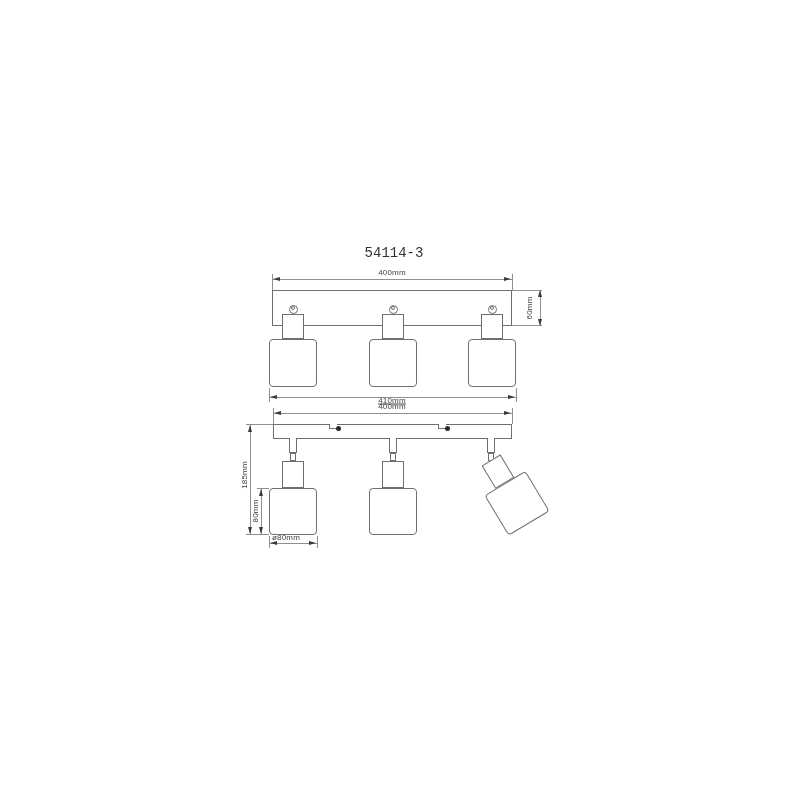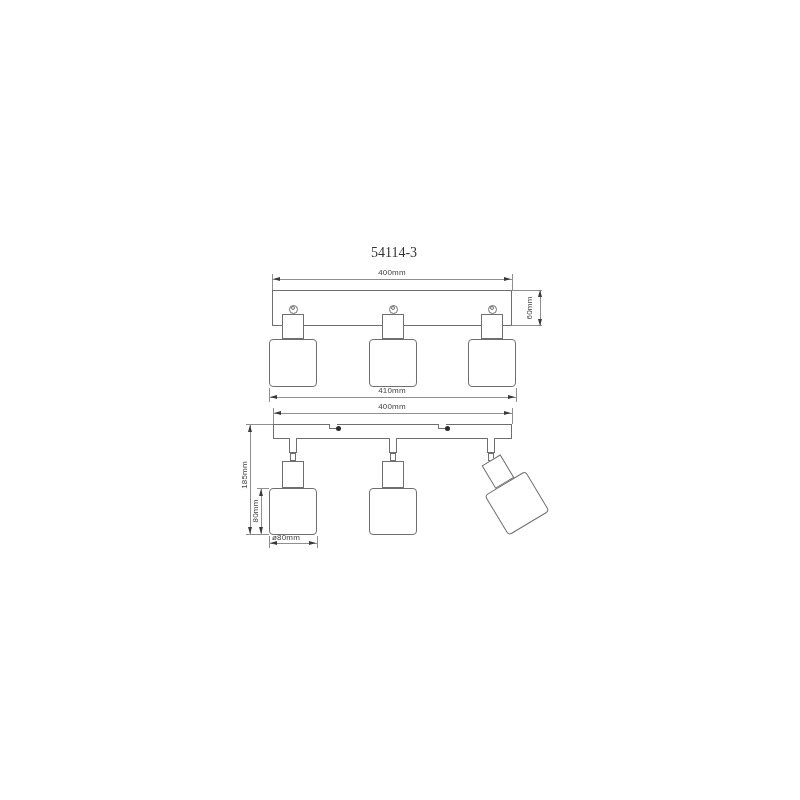--- a/index.html
+++ b/index.html
@@ -14,21 +14,21 @@
   .rounded{border-radius:4px;}
   .circle{position:absolute;border:1px solid #6f6f6f;border-radius:50%;background:#fff;box-sizing:border-box;}
   .dot{position:absolute;background:#2a2a2a;border-radius:50%;}
   .dimtext{
     position:absolute;font-size:8px;line-height:9px;color:#3f3f3f;
     white-space:nowrap;letter-spacing:0.2px;
   }
   .ctext{transform:translate(-50%,-50%);}
   .cvtext{transform:translate(-50%,-50%) rotate(-90deg);}
   .title{
-    position:absolute;font-family:Liberation Serif, serif;
+    position:absolute;font-family:Liberation Mono, monospace;
     font-size:14px;color:#333;transform:translate(-50%,-50%);white-space:nowrap;
   }
   .arrow{position:absolute;width:0;height:0;}
   .a-left {border-top:2px solid transparent;border-bottom:2px solid transparent;border-right:7px solid #3a3a3a;}
   .a-right{border-top:2px solid transparent;border-bottom:2px solid transparent;border-left:7px solid #3a3a3a;}
   .a-up   {border-left:2px solid transparent;border-right:2px solid transparent;border-bottom:7px solid #3a3a3a;}
   .a-down {border-left:2px solid transparent;border-right:2px solid transparent;border-top:7px solid #3a3a3a;}
   .notch{position:absolute;border-left:1px solid #6f6f6f;border-bottom:1px solid #6f6f6f;background:#fff;box-sizing:border-box;}
   .group{position:absolute;}
 </style>
@@ -70,21 +70,21 @@
     <div class="circle" style="left:488px;top:305px;width:9px;height:9px;"></div>
     <div class="circle" style="left:490px;top:306px;width:4px;height:4px;"></div>
     <div class="rect" style="left:481px;top:314px;width:22px;height:25px;"></div>
     <div class="rect rounded" style="left:468px;top:339px;width:48px;height:48px;"></div>
 
     <div class="line vline" style="left:269px;top:388px;height:14px;"></div>
     <div class="line vline" style="left:516px;top:388px;height:14px;"></div>
     <div class="line hline" style="left:269px;top:397px;width:247px;"></div>
     <div class="arrow a-left" style="left:270px;top:395px;"></div>
     <div class="arrow a-right" style="left:508px;top:395px;"></div>
-    <div class="dimtext ctext" style="left:392px;top:390px;">410mm</div>
+    <div class="dimtext ctext" style="left:392px;top:400px;text-decoration:underline;">410mm</div>
   </div>
 
   <div class="group">
 
     <div class="line vline" style="left:273px;top:408px;height:16px;"></div>
     <div class="line vline" style="left:512px;top:408px;height:16px;"></div>
     <div class="line hline" style="left:273px;top:413px;width:239px;"></div>
     <div class="arrow a-left" style="left:274px;top:411px;"></div>
     <div class="arrow a-right" style="left:504px;top:411px;"></div>
     <div class="dimtext ctext" style="left:392px;top:406px;">400mm</div>

